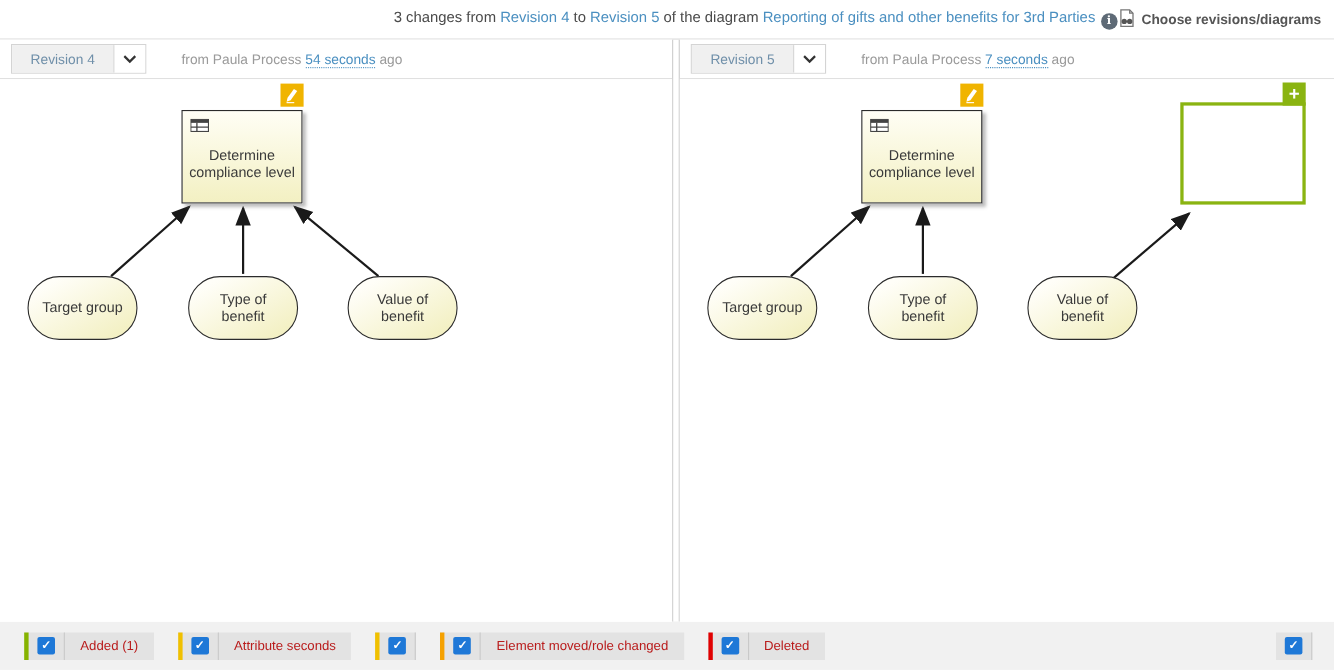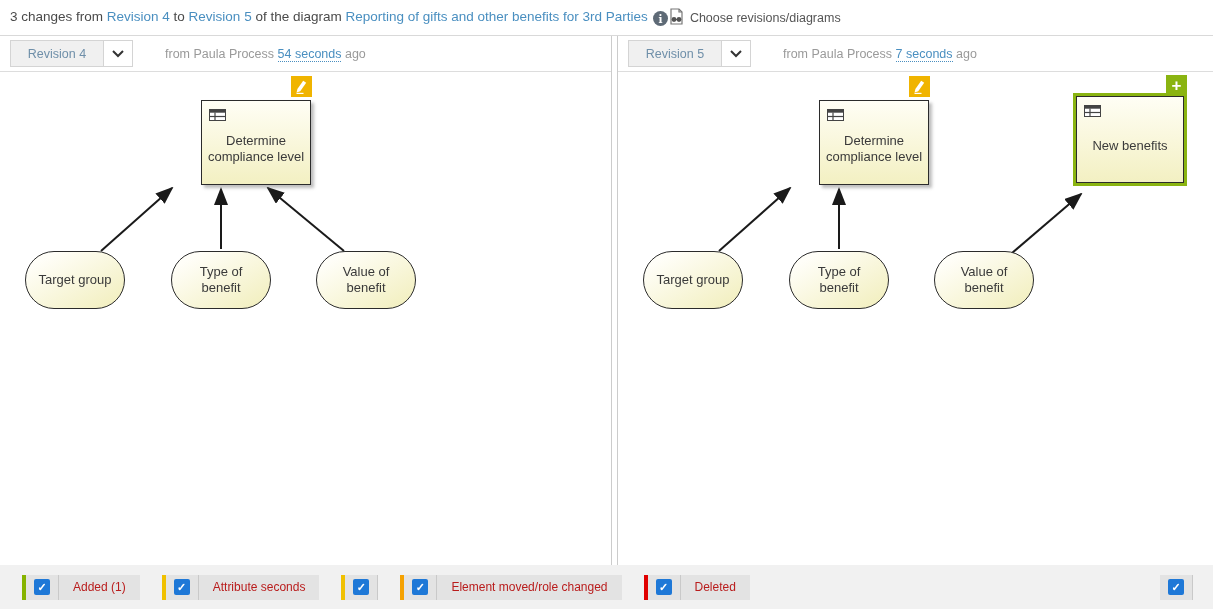--- a/index.html
+++ b/index.html
@@ -1,29 +1,29 @@
 <!DOCTYPE html>
 <html><head>
 <meta charset="utf-8">
 <style>
   * { margin:0; padding:0; box-sizing:border-box; }
   html,body { width:1213px; height:609px; overflow:hidden; background:#fff;
               font-family:"Liberation Sans", sans-serif; }
 
   
-  .topbar { height:36px; display:flex; align-items:center; justify-content:flex-start;
+  .topbar { height:36px; display:flex; align-items:center; justify-content:flex-end;
             padding:0 12px 0 10px; border-bottom:1px solid #d9d9d9; background:#fff; }
   .summary { font-size:13.5px; color:#4a4a4a; white-space:nowrap; }
   .summary .link { color:#4a8fc0; text-decoration:none; cursor:pointer; }
   .info-icon { display:inline-flex; align-items:center; justify-content:center;
                width:15px; height:15px; border-radius:50%; background:#5e6a76; color:#fff;
                font-size:10.5px; font-weight:bold; font-family:"DejaVu Serif", serif;
                margin-left:5px; vertical-align:-2px; cursor:pointer; }
   .choose { display:flex; align-items:center; gap:5px; font-size:12.5px; color:#555;
-            cursor:pointer; white-space:nowrap; }
+            cursor:pointer; white-space:nowrap;font-weight:bold; }
 
   
   .main { height:529px; display:flex; }
   .panel { display:flex; flex-direction:column; background:#fff; }
   .panel.left  { width:612px; border-right:1px solid #ccc; }
   .panel.right { flex:1; margin-left:5px; border-left:1px solid #ccc; }
   .panel-header { height:36px; display:flex; align-items:center; padding-left:10px;
                   border-bottom:1px solid #ddd; flex:0 0 auto; }
   .rev-select { display:flex; align-items:stretch; height:27px; border:1px solid #d4d4d4;
                 cursor:pointer; background:#fff; }
@@ -34,21 +34,21 @@
   .byline { margin-left:32px; font-size:12.5px; color:#9a9a9a; white-space:nowrap; }
   .byline .time-link { color:#4a8fc0; border-bottom:1px dotted #4a8fc0; cursor:pointer; }
 
   .canvas { position:relative; flex:1; background:#fff; overflow:hidden; }
   .arrows { position:absolute; left:0; top:0; width:100%; height:100%; }
 
   
   .fn-box { position:absolute; border:1.5px solid #2b2b2b;
             background:linear-gradient(180deg,#fffef5 0%,#f3f0c2 100%);
             box-shadow:3px 3px 3px rgba(110,110,110,0.45);
-            display:flex; flex-direction:column; cursor:pointer;margin-left:36px; }
+            display:flex; flex-direction:column; cursor:pointer; }
   .fn-box .table-icon { position:absolute; left:7px; top:6px; }
   .fn-label { flex:1; display:flex; align-items:center; justify-content:center;
               text-align:center; font-size:13px; color:#3a3a3a; line-height:1.22;
               padding:14px 2px 2px 2px; }
   .added-wrap { position:absolute; border:3px solid #8ab411; background:#fff; cursor:pointer; }
   .added-inner { width:100%; height:100%; border:1px solid #2b2b2b; position:relative;
                  background:linear-gradient(180deg,#fffef5 0%,#f3f0c2 100%);
                  display:flex; flex-direction:column; }
   .stadium { position:absolute; width:100px; height:58px; border:1.5px solid #2b2b2b;
              border-radius:29px; background:linear-gradient(150deg,#fffef8 15%,#f1eebb 100%);
@@ -190,31 +190,20 @@
             <rect x="0.5" y="0.5" width="16" height="3.2" fill="#444"></rect>
             <line x1="6" y1="3.5" x2="6" y2="12" stroke="#444" stroke-width="1.2"></line>
             <line x1="0.5" y1="7.5" x2="16.5" y2="7.5" stroke="#444" stroke-width="1.2"></line>
           </svg>
         </span>
         <span class="fn-label">Determine compliance level</span>
       </div>
 
       <div class="added-wrap" style="left:455px; top:21px; width:114px; height:93px;">
         <span class="badge badge-add">+</span>
-        <div class="added-inner">
-          <span class="table-icon" style="position:absolute; left:7px; top:6px;">
-            <svg width="17" height="12" viewBox="0 0 17 12">
-              <rect x="0.5" y="0.5" width="16" height="11" fill="#fff" stroke="#444"></rect>
-              <rect x="0.5" y="0.5" width="16" height="3.2" fill="#444"></rect>
-              <line x1="6" y1="3.5" x2="6" y2="12" stroke="#444" stroke-width="1.2"></line>
-              <line x1="0.5" y1="7.5" x2="16.5" y2="7.5" stroke="#444" stroke-width="1.2"></line>
-            </svg>
-          </span>
-          <span class="fn-label">New benefits</span>
-        </div>
       </div>
 
       <div class="stadium" style="left:25px; top:179px;">
         <span class="stadium-label">Target group</span>
       </div>
       <div class="stadium" style="left:171px; top:179px;">
         <span class="stadium-label">Type of benefit</span>
       </div>
       <div class="stadium" style="left:316px; top:179px;">
         <span class="stadium-label">Value of benefit</span>

